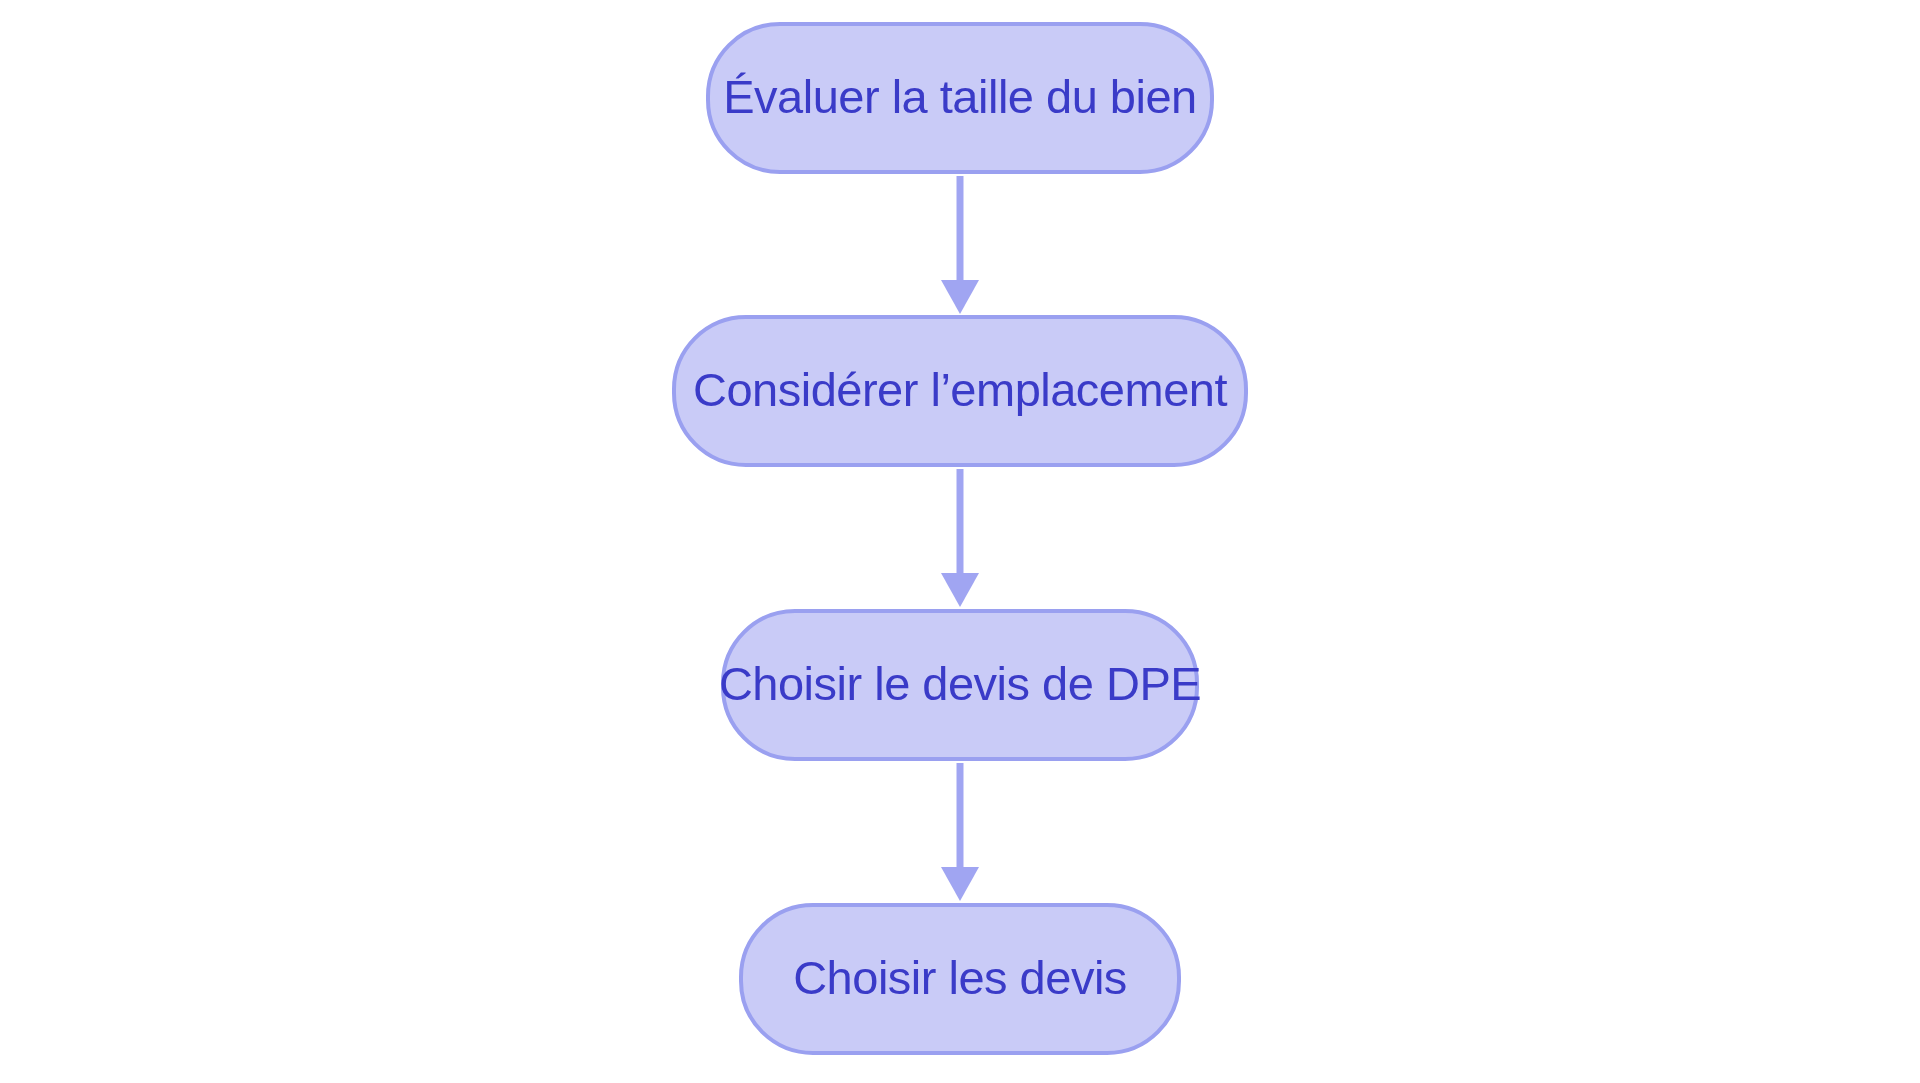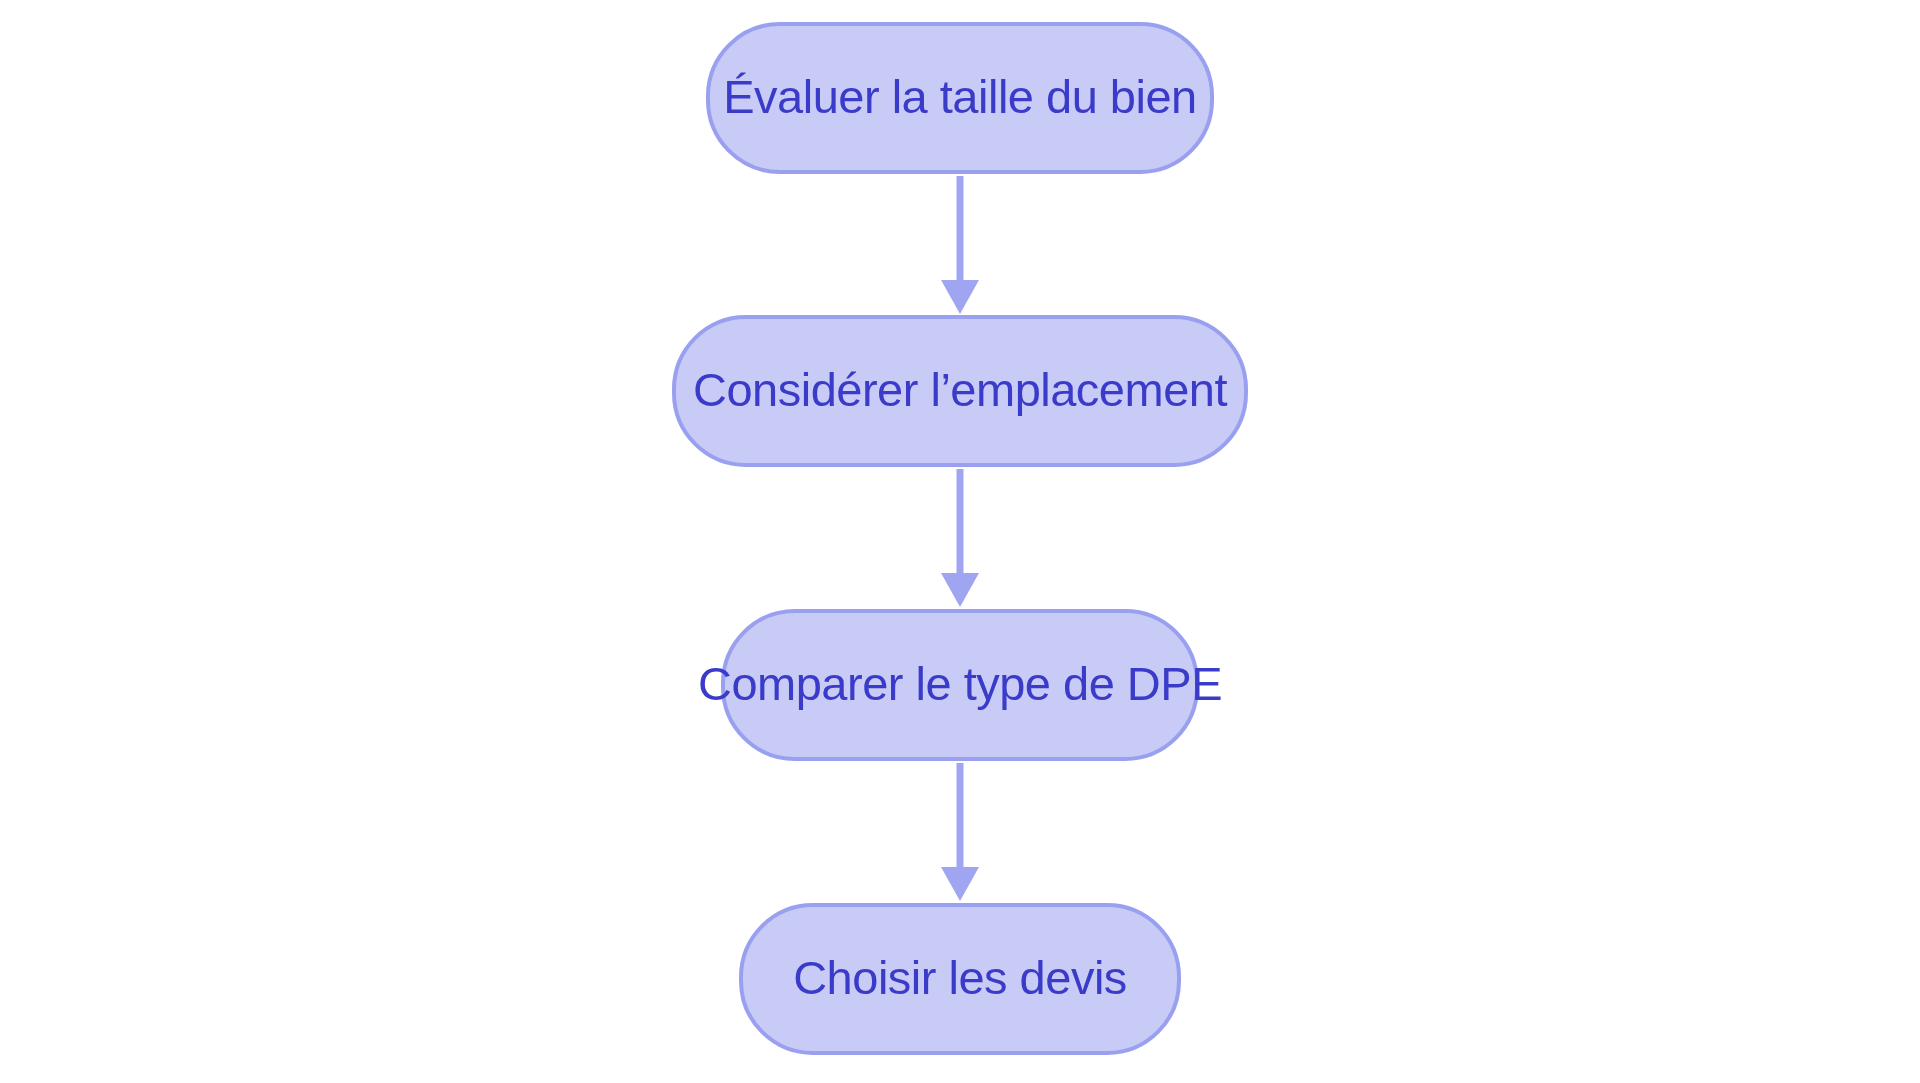--- a/index.html
+++ b/index.html
@@ -77,20 +77,20 @@
 
   <div class="node node-1">
     <span>Évaluer la taille du bien</span>
   </div>
 
   <div class="node node-2">
     <span>Considérer l’emplacement</span>
   </div>
 
   <div class="node node-3">
-    <span>Comparer le type de DPE</span>
+    <span>Choisir le devis de DPE</span>
   </div>
 
   <div class="node node-4">
     <span>Choisir les devis</span>
   </div>
 
 </div>
 
 </body></html>

